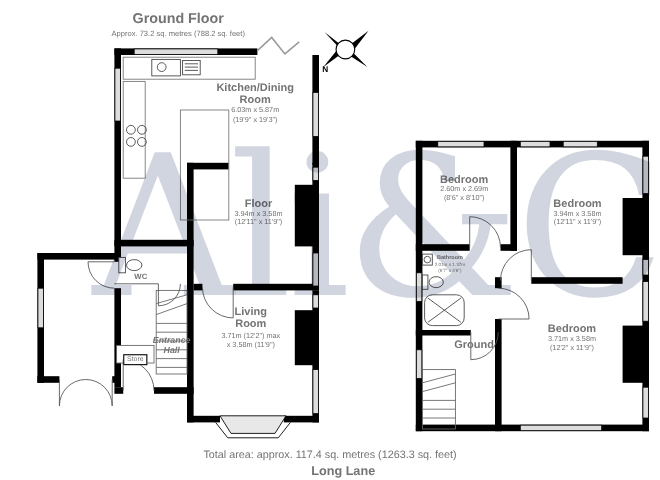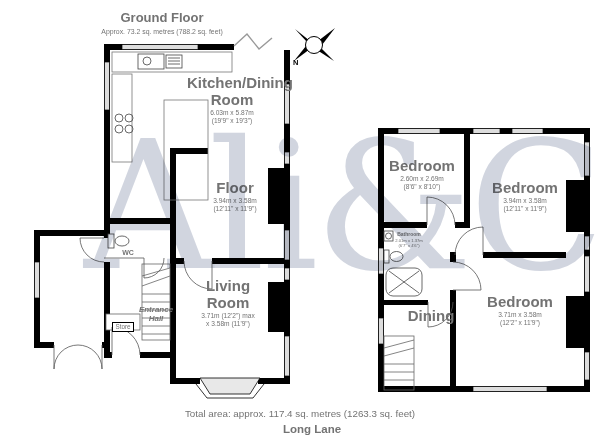--- a/index.html
+++ b/index.html
@@ -1,20 +1,20 @@
 <!DOCTYPE html>
 <html><head>
 <meta charset="utf-8">
 <style>
   html,body{margin:0;padding:0;background:#fff;}
   #canvas{position:relative;width:600px;height:436px;background:#fff;overflow:hidden;
           font-family:"Liberation Sans",sans-serif;}
   #plan-svg{position:absolute;left:0;top:0;z-index:2;}
   .lbl{position:absolute;text-align:center;color:#737373;z-index:3;}
-  .nm{display:block;font-weight:700;font-size:15px;line-height:1.12;}
+  .nm{display:block;font-weight:700;font-size:10px;line-height:1.12;}
   .nm-narrow{display:inline-block;width:46px;}
   .nm-sm{font-size:8px;}
   .nm-xs{font-size:7px;}
   .nm-tiny{font-size:5px;}
   .dm{display:block;font-size:6.6px;line-height:1.25;}
   .dm-sm{font-size:5.4px;}
   .dm-tiny{font-size:4.2px;}
   .floor-title{font-weight:700;font-size:13px;line-height:1.1;}
   .floor-sub{font-size:6.9px;margin-top:2px;}
   .store-box{border:1px solid #000;background:#fff;display:inline-block;
@@ -262,21 +262,21 @@
     <span class="dm">(12'2" x 11'9")</span>
   </div>
 
   <div class="lbl" style="left:387px;top:232px;width:44px;">
     <span class="nm nm-tiny">Bathroom</span>
     <span class="dm dm-tiny">2.01m x 1.37m</span>
     <span class="dm dm-tiny">(6'7" x 4'6")</span>
   </div>
 
   <div class="lbl" style="left:404px;top:308px;width:54px;">
-    <span class="nm">Dining</span>
+    <span class="nm">Ground</span>
   </div>
 
   <div class="compass-n">N</div>
 
   <div class="lbl" style="left:0;top:403px;width:600px;">
     <span class="total">Total area: approx. 117.4 sq. metres (1263.3 sq. feet)</span>
     <span class="addr" style="display:block;">Long Lane</span>
   </div>
 
   <div id="watermark">Ali&amp;Co</div>

